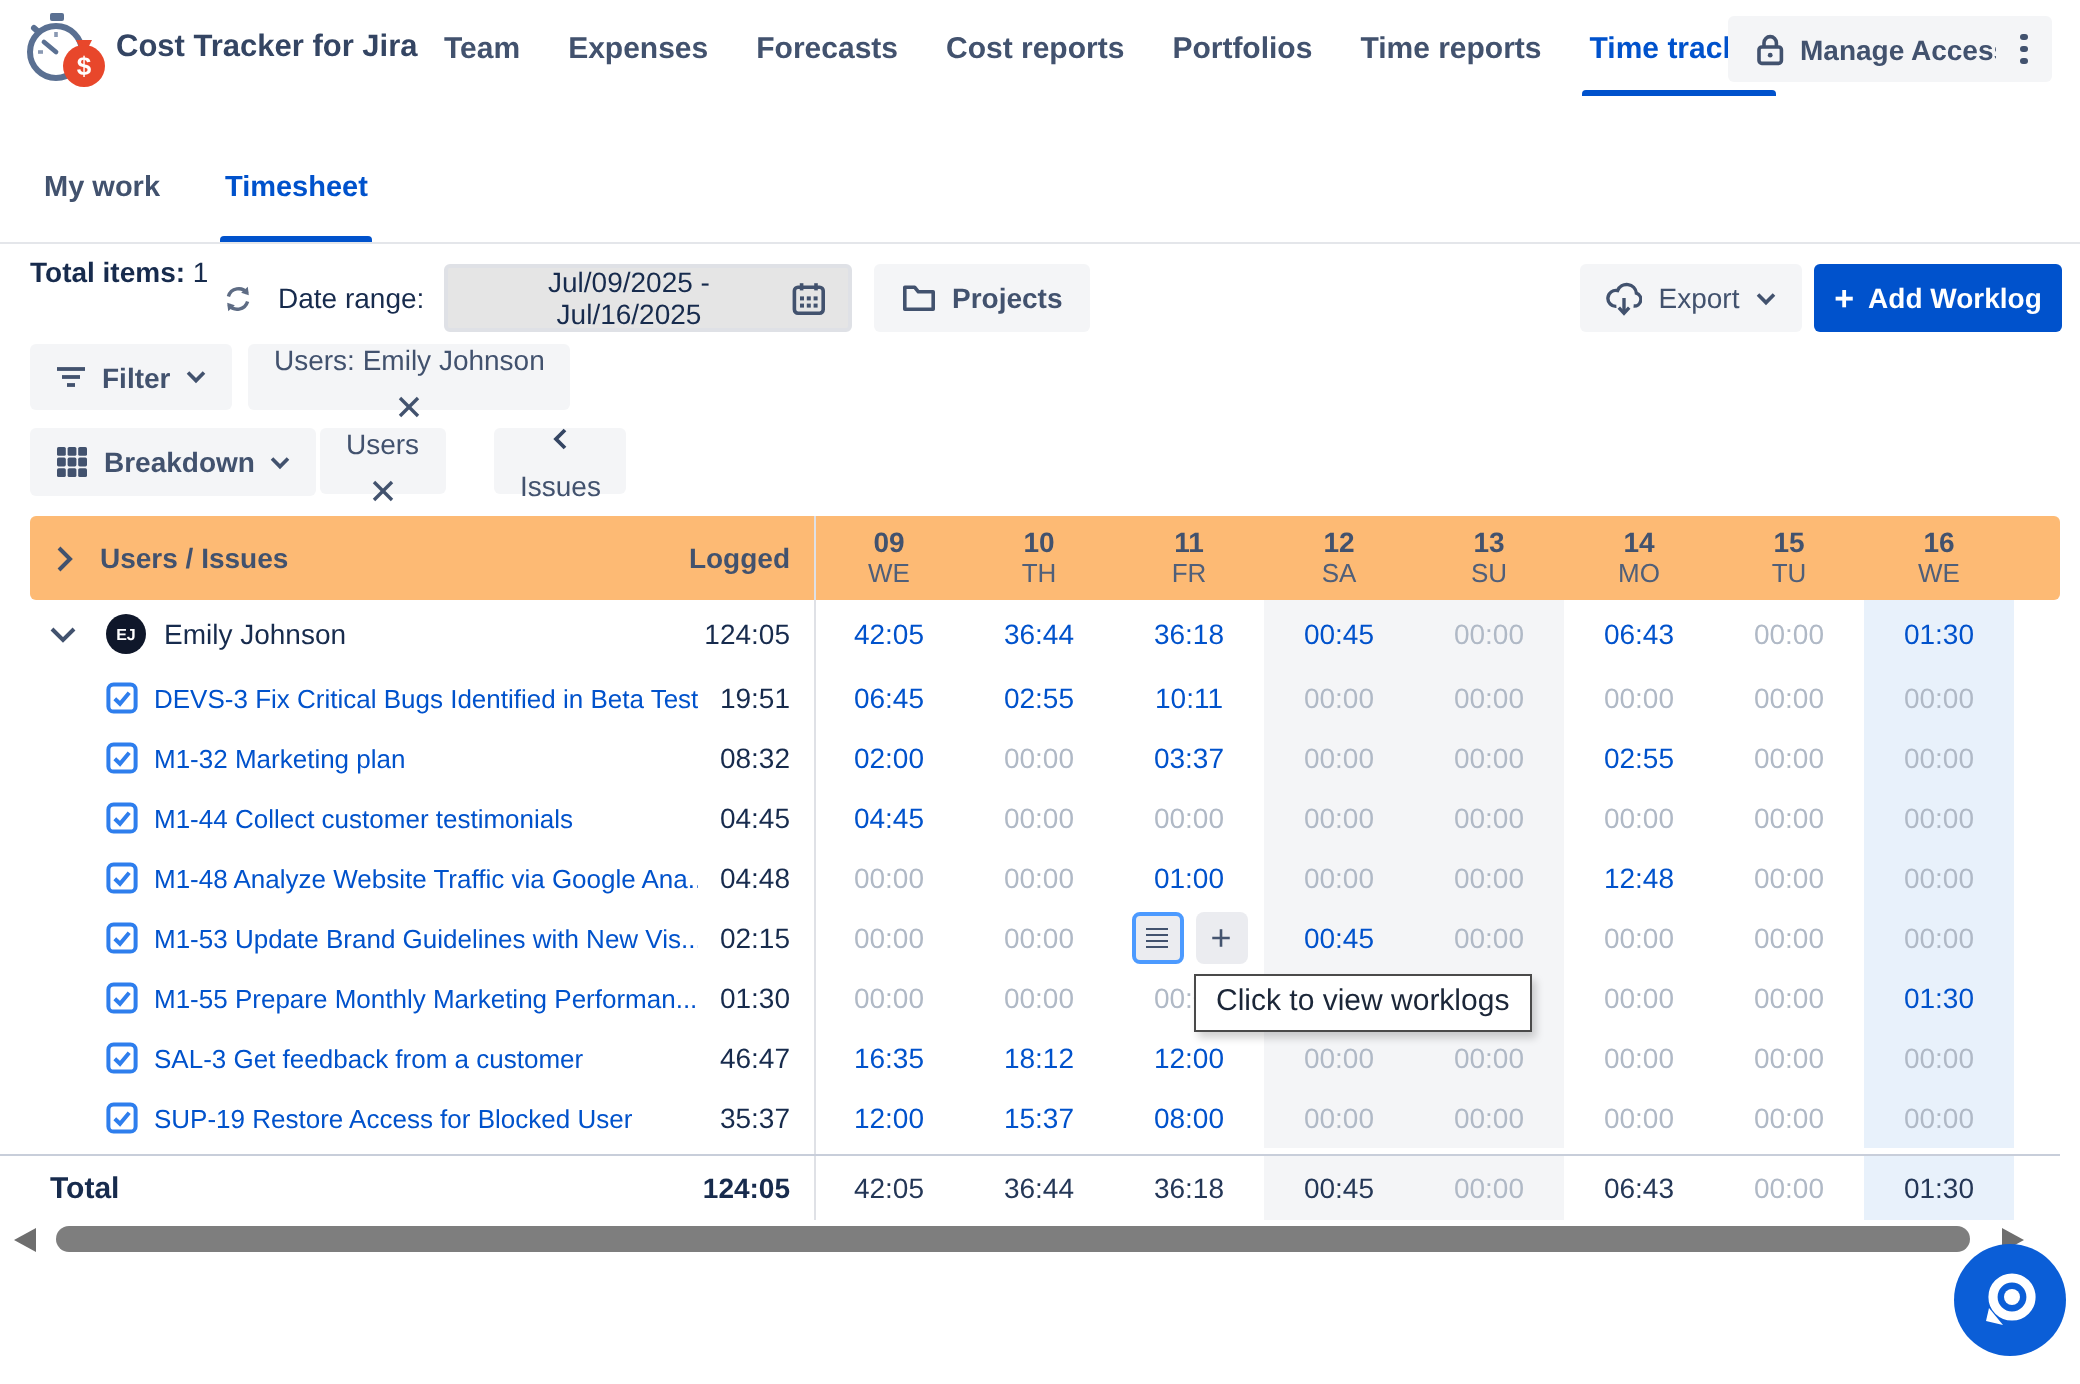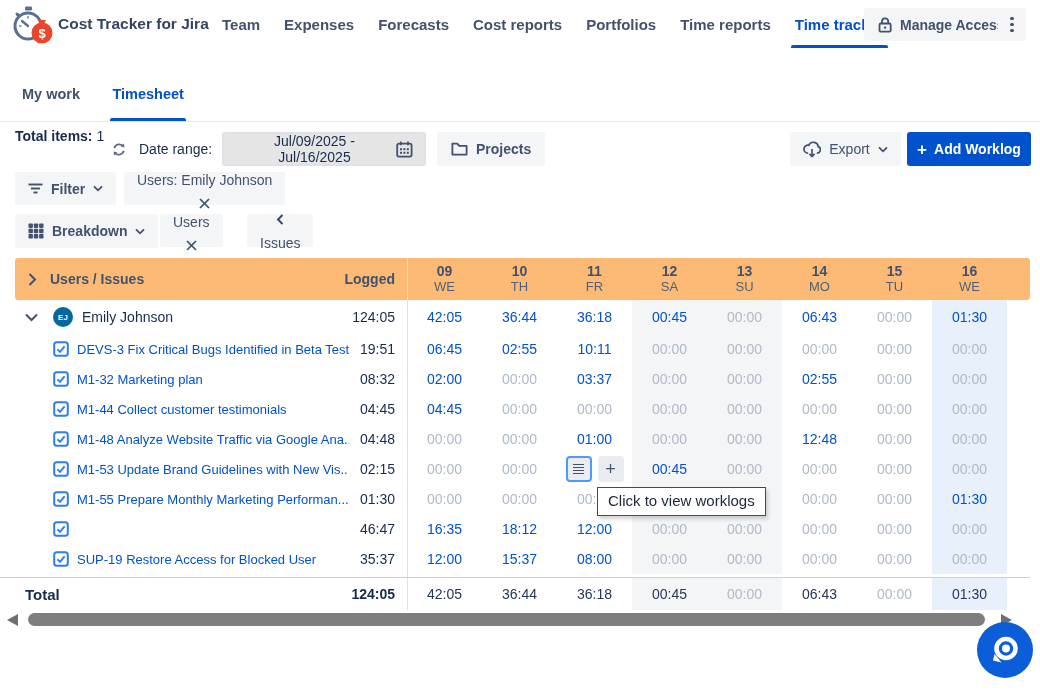--- a/index.html
+++ b/index.html
@@ -70,21 +70,21 @@
   .hleft .hlogged { margin-left:auto; padding-right:12px; font-size:14px; font-weight:bold; color:#42526E; }
   .daycell { width:75px; text-align:center; line-height:16px; }
   .daycell .dnum { font-size:14px; font-weight:bold; color:#42526E; }
   .daycell .ddow { font-size:13px; color:#505F79; }
 
   .tbody { position:absolute; left:15px; top:300px; width:992px; }
   .row { display:flex; align-items:stretch; height:30px; }
   .row.user-row { height:34px; }
   .left { width:392px; display:flex; align-items:center; padding-left:10px; }
   .twisty { width:28px; display:flex; align-items:center; cursor:pointer; }
-  .avatar { width:20px; height:20px; border-radius:50%; background:#0369a1; color:#fff; font-size:8px;
+  .avatar { width:20px; height:20px; border-radius:50%; background:#0f172a; color:#fff; font-size:8px;
       font-weight:bold; display:flex; align-items:center; justify-content:center; }
   .uname { margin-left:9px; font-size:14px; color:#172B4D; cursor:pointer; }
   .ititle { margin-left:8px; font-size:13px; color:#0052CC; cursor:pointer; white-space:nowrap;
       overflow:hidden; max-width:272px; }
   .logged { margin-left:auto; padding-right:12px; font-size:14px; color:#172B4D; }
   .val { width:75px; display:flex; align-items:center; justify-content:center; font-size:14px; cursor:pointer; }
   .val.pos { color:#0052CC; }
   .val.zero { color:#B0B9C6; }
   .val.weekend { background:#F4F5F7; }
   .val.today { background:#E8F1FB; }
@@ -481,20 +481,21 @@
     </div>
     <div class="row issue-row">
       <div class="left">
         <div class="twisty"></div>
         <div class="">
           <svg width="16" height="16" viewBox="0 0 16 16" style="display:block">
             <rect x="1.2" y="1.2" width="13.6" height="13.6" rx="2.6" fill="#fff" stroke="#2E7EED" stroke-width="2"></rect>
             <polyline points="4.4,8.4 7,10.9 11.6,5.4" fill="none" stroke="#2E7EED" stroke-width="2"></polyline>
           </svg>
         </div>
+        <div class="ititle">SAL-3 Get feedback from a customer</div>
         <div class="logged">46:47</div>
       </div>
       <div class="val pos">16:35</div>
       <div class="val pos">18:12</div>
       <div class="val pos">12:00</div>
       <div class="val weekend zero">00:00</div>
       <div class="val weekend zero">00:00</div>
       <div class="val zero">00:00</div>
       <div class="val zero">00:00</div>
       <div class="val today zero">00:00</div>

